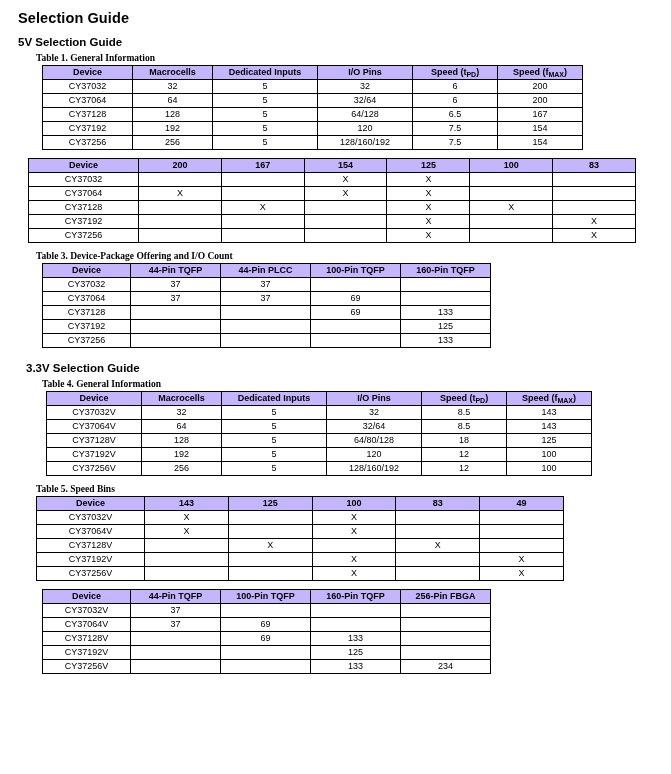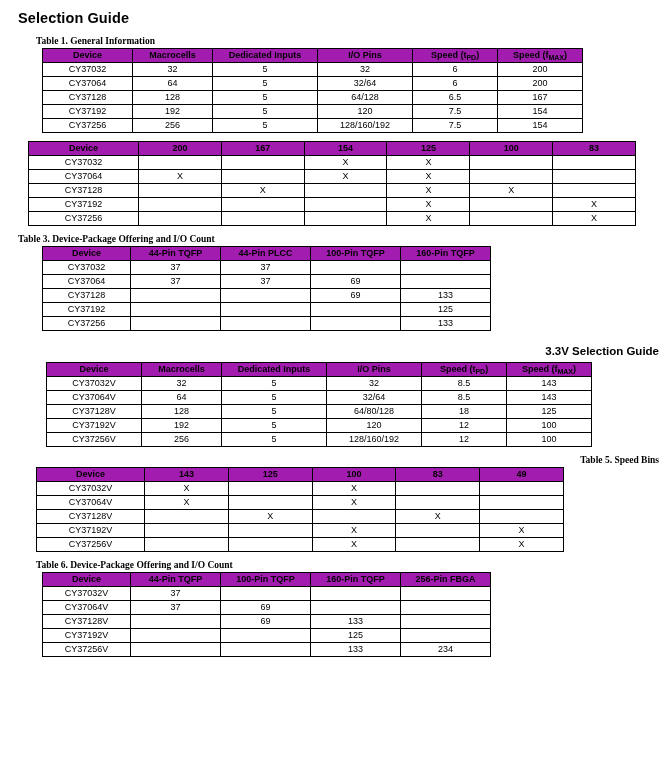--- a/index.html
+++ b/index.html
@@ -53,50 +53,51 @@
     border: 1px solid #000000;
     text-align: center;
     height: 13px;
     line-height: 13px;
     padding: 0 2px;
     font-weight: normal;
     overflow: hidden;
     white-space: nowrap;
   }
   table th {
-    background: #a21caf;
+    background: #c4b5fd;
     font-weight: bold;
   }
   sub {
     font-size: 7px;
     vertical-align: baseline;
     position: relative;
     top: 2px;
   }
   .t1 { width: 520px; margin-left: 24px; }
   .t2 { width: 608px; margin-left: 10px; }
   .t3 { width: 448px; margin-left: 24px; }
   .t4 { width: 528px; margin-left: 28px; }
   .t5 { width: 528px; margin-left: 18px; }
   .t6 { width: 448px; margin-left: 24px; }
   .cap-t1 { margin-left: 18px; }
   .cap-t2 { margin-left: 18px; }
-  .cap-t3 { }
+  .cap-t3 { margin-left: 18px; }
   .cap-t4 { margin-left: 24px; }
-  .cap-t5 { margin-left: 18px; text-align: right; }
+  .cap-t5 { margin-left: 18px; }
   .cap-t6 { margin-left: 18px; }
-  .sec2 { margin-left: 8px; text-align: right; }
+  .sec2 { margin-left: 8px; }
 </style>
 </head>
 <body>
 
 <div class="page">
 
   <div class="page-title">Selection Guide</div>
 
+  <div class="section-title">5V Selection Guide</div>
 
   <div class="tbl-block">
     <div class="table-caption cap-t1">Table 1.  General Information</div>
     <table class="t1">
       <colgroup>
           <col style="width:90px">
           <col style="width:80px">
           <col style="width:105px">
           <col style="width:95px">
           <col style="width:85px">
@@ -284,20 +285,21 @@
             <td></td>
             <td>133</td>
           </tr>
         </tbody>
     </table>
   </div>
 
   <div class="section-title second sec2">3.3V Selection Guide</div>
 
   <div class="tbl-block">
+    <div class="table-caption cap-t4">Table 4.  General Information</div>
     <table class="t4">
       <colgroup>
           <col style="width:95px">
           <col style="width:80px">
           <col style="width:105px">
           <col style="width:95px">
           <col style="width:85px">
           <col style="width:85px">
         </colgroup>
       <thead>
@@ -415,21 +417,20 @@
             <td></td>
             <td>X</td>
             <td></td>
             <td>X</td>
           </tr>
         </tbody>
     </table>
   </div>
 
   <div class="tbl-block">
-    <div class="table-caption cap-t6">Table 6.  Device-Package Offering and I/O Count</div>
     <table class="t6">
       <colgroup>
           <col style="width:88px">
           <col style="width:90px">
           <col style="width:90px">
           <col style="width:90px">
           <col style="width:90px">
         </colgroup>
       <thead>
         <tr>

